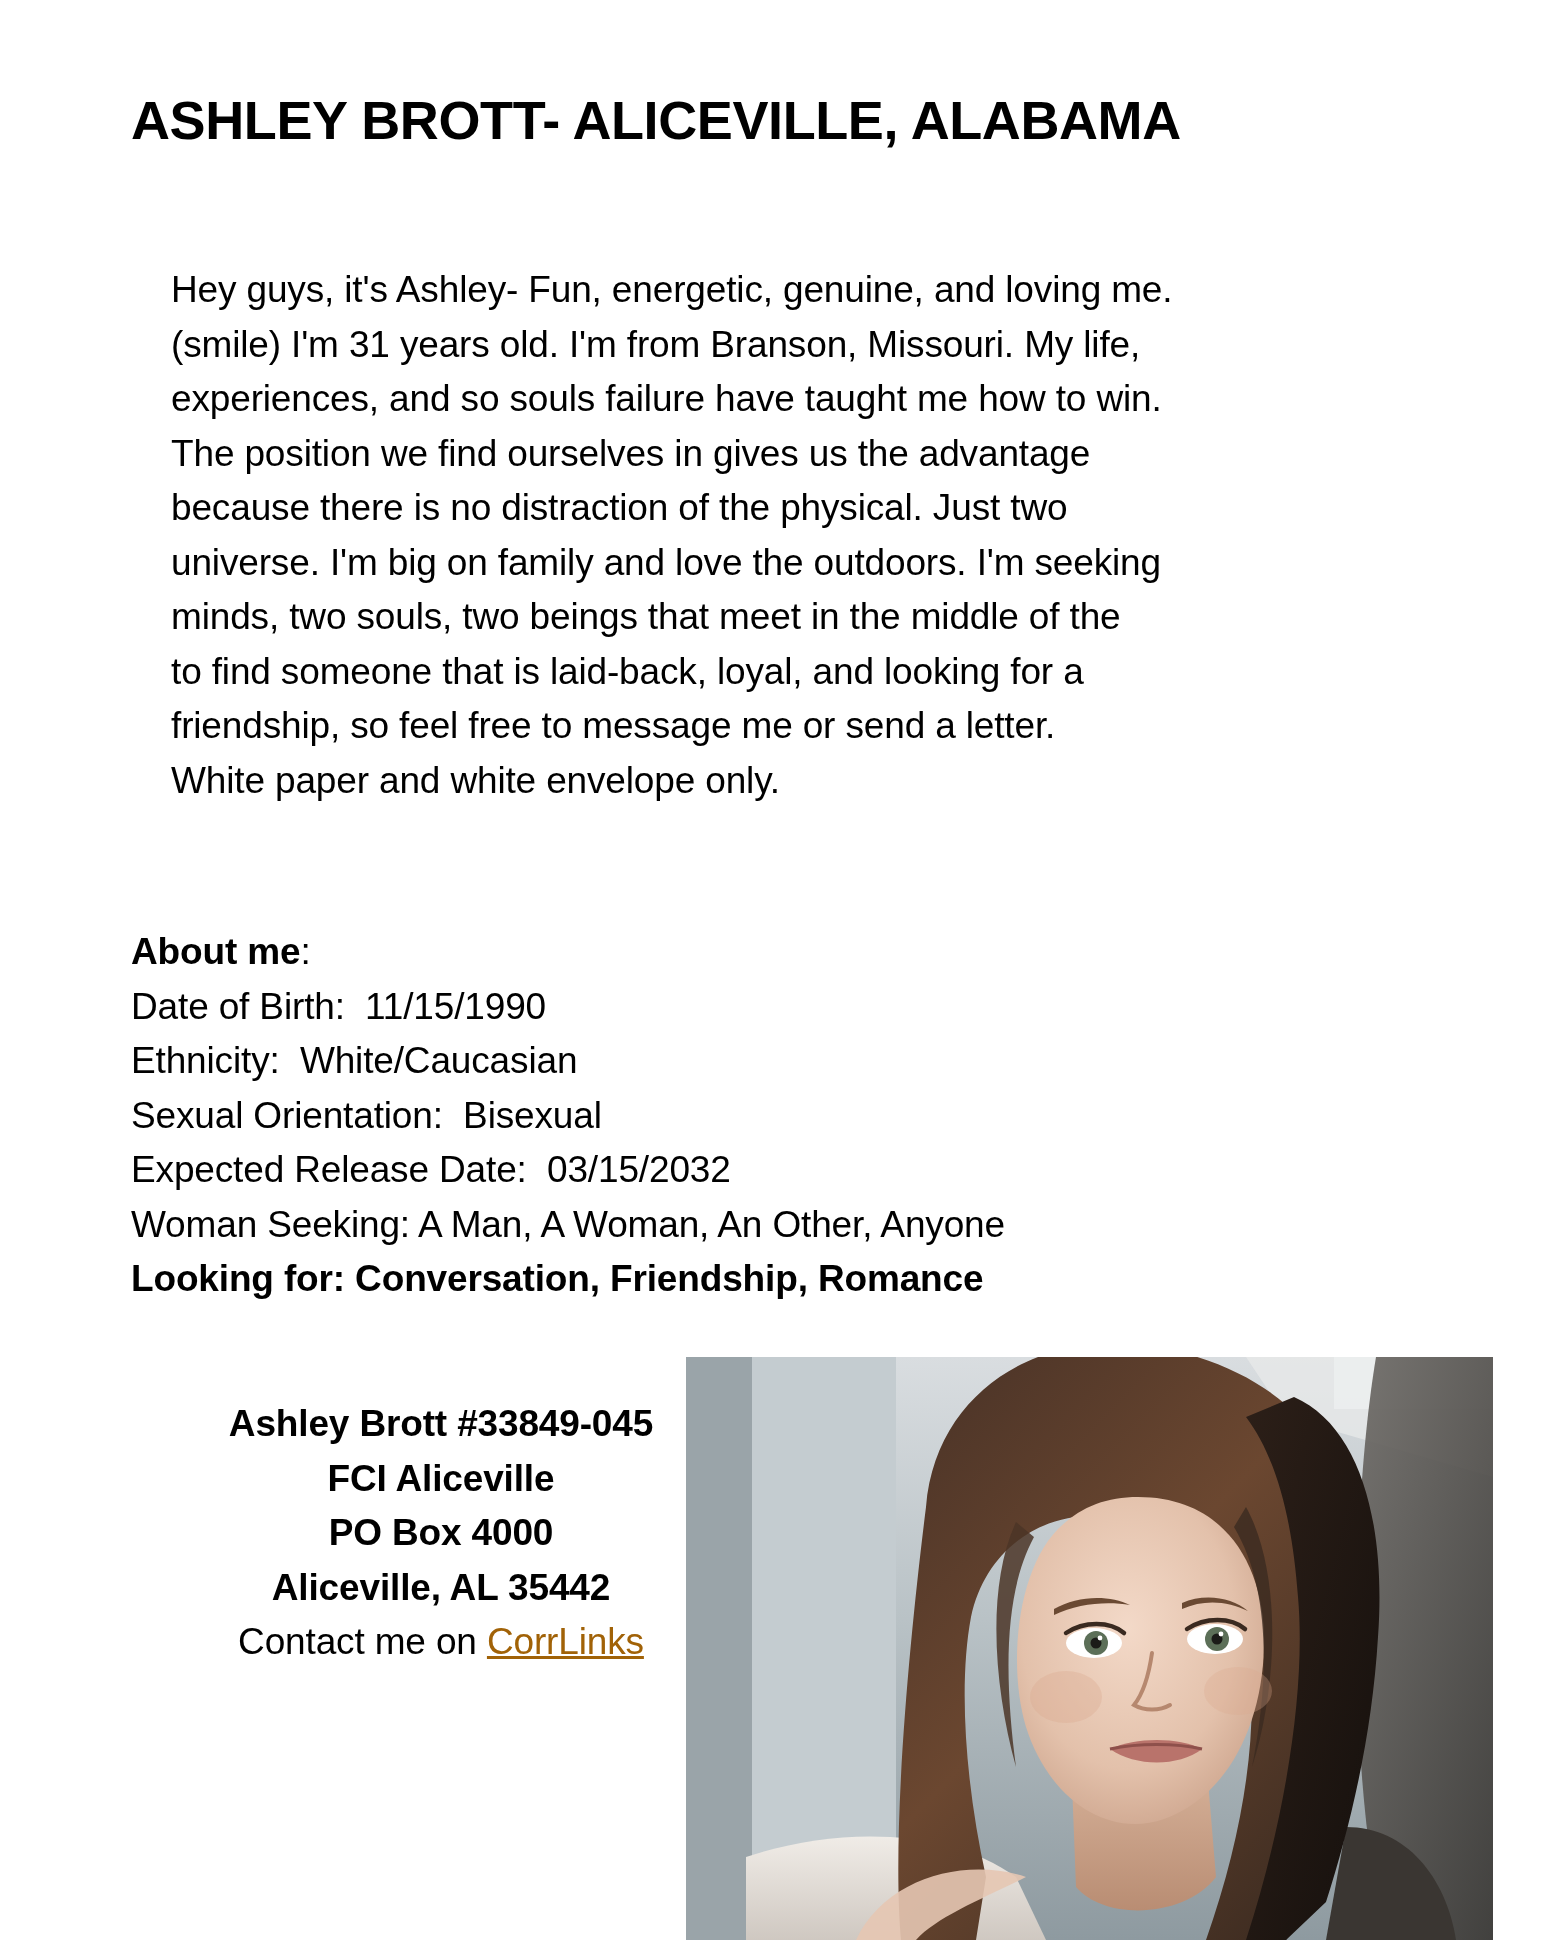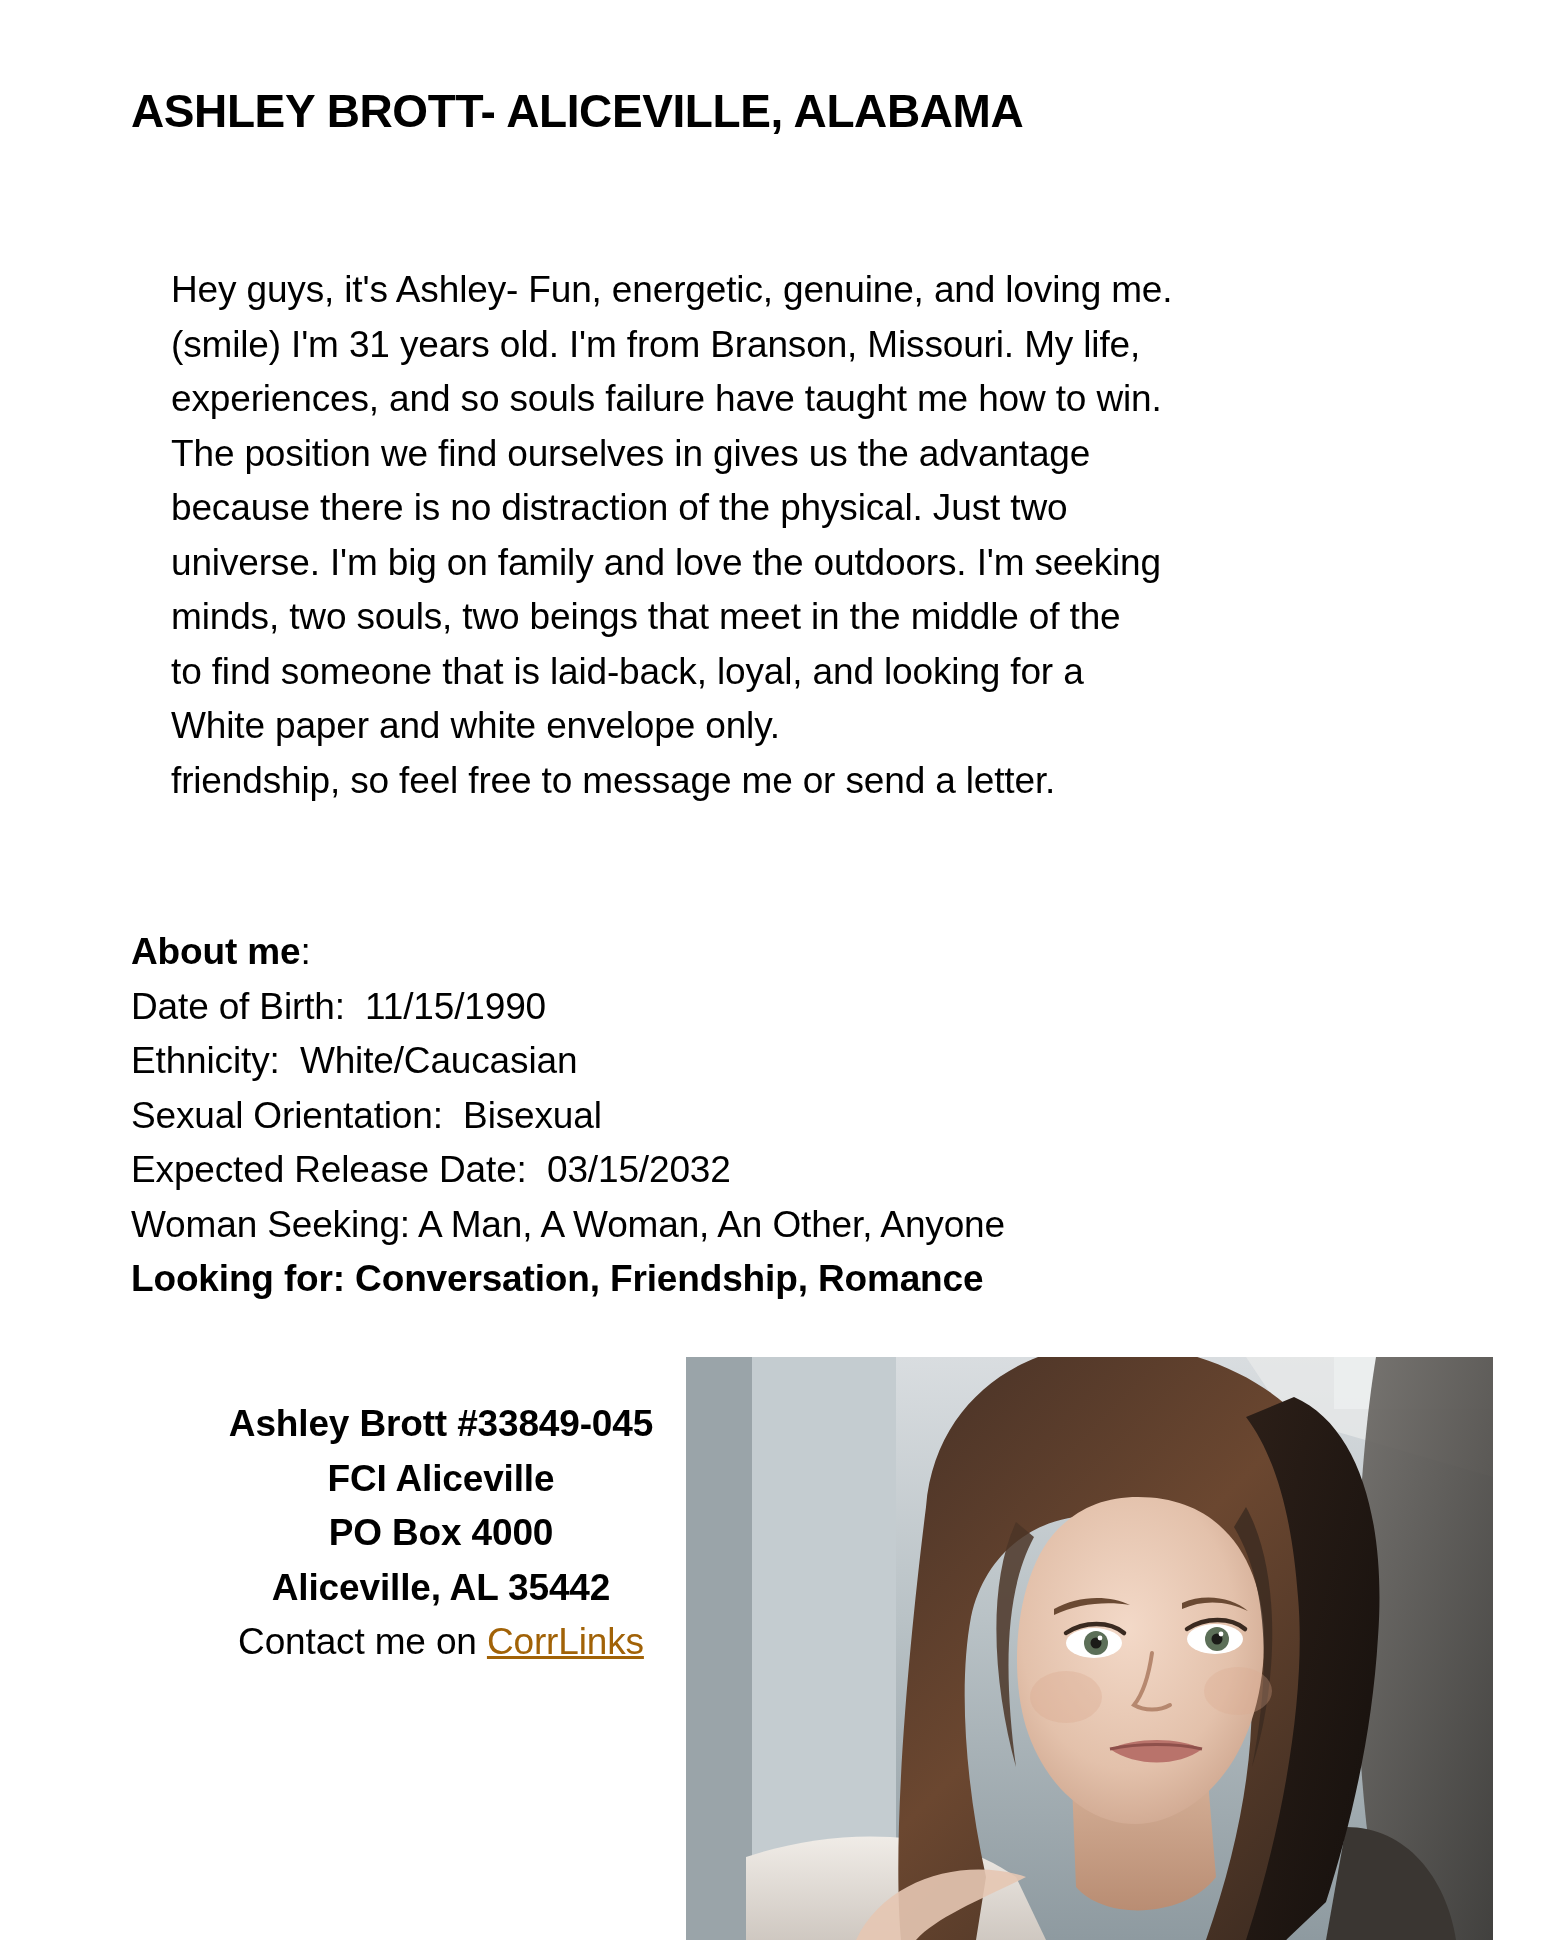--- a/index.html
+++ b/index.html
@@ -19,21 +19,21 @@
     position: absolute;
     left: 0; top: 0;
     width: 1553px;
     height: 1940px;
     background: #ffffff;
   }
   .title {
     position: absolute;
     left: 131px;
     top: 55px;
-    font-size: 46px;
+    font-size: 54px;
     font-weight: bold;
     letter-spacing: -0.4px;
     line-height: 1.1;
     white-space: nowrap;
   }
   .intro {
     position: absolute;
     left: 131px;
     top: 263px;
     width: 1250px;
@@ -101,22 +101,22 @@
 
   <div class="intro">
     <span class="ln">Hey guys, it's Ashley- Fun, energetic, genuine, and loving me.</span>
     <span class="ln">(smile) I'm 31 years old. I'm from Branson, Missouri. My life,</span>
     <span class="ln">experiences, and so souls failure have taught me how to win.</span>
     <span class="ln">The position we find ourselves in gives us the advantage</span>
     <span class="ln">because there is no distraction of the physical. Just two</span>
     <span class="ln">universe. I'm big on family and love the outdoors. I'm seeking</span>
     <span class="ln">minds, two souls, two beings that meet in the middle of the</span>
     <span class="ln">to find someone that is laid-back, loyal, and looking for a</span>
+    <span class="ln">friendship, so feel free to message me or send a letter.</span>
     <span class="ln">White paper and white envelope only.</span>
-    <span class="ln">friendship, so feel free to message me or send a letter.</span>
   </div>
 
   <div class="about">
     <span class="ln"><span class="hd">About me</span><span>:</span></span>
     <span class="ln"><span>Date of Birth:</span><span>&nbsp; </span><span>11/15/1990</span></span>
     <span class="ln"><span>Ethnicity:</span><span>&nbsp; </span><span>White/Caucasian</span></span>
     <span class="ln"><span>Sexual Orientation:</span><span>&nbsp; </span><span>Bisexual</span></span>
     <span class="ln"><span>Expected Release Date:</span><span>&nbsp; </span><span>03/15/2032</span></span>
     <span class="ln">Woman Seeking: A Man, A Woman, An Other, Anyone</span>
     <span class="ln bold-line">Looking for: Conversation, Friendship, Romance</span>

